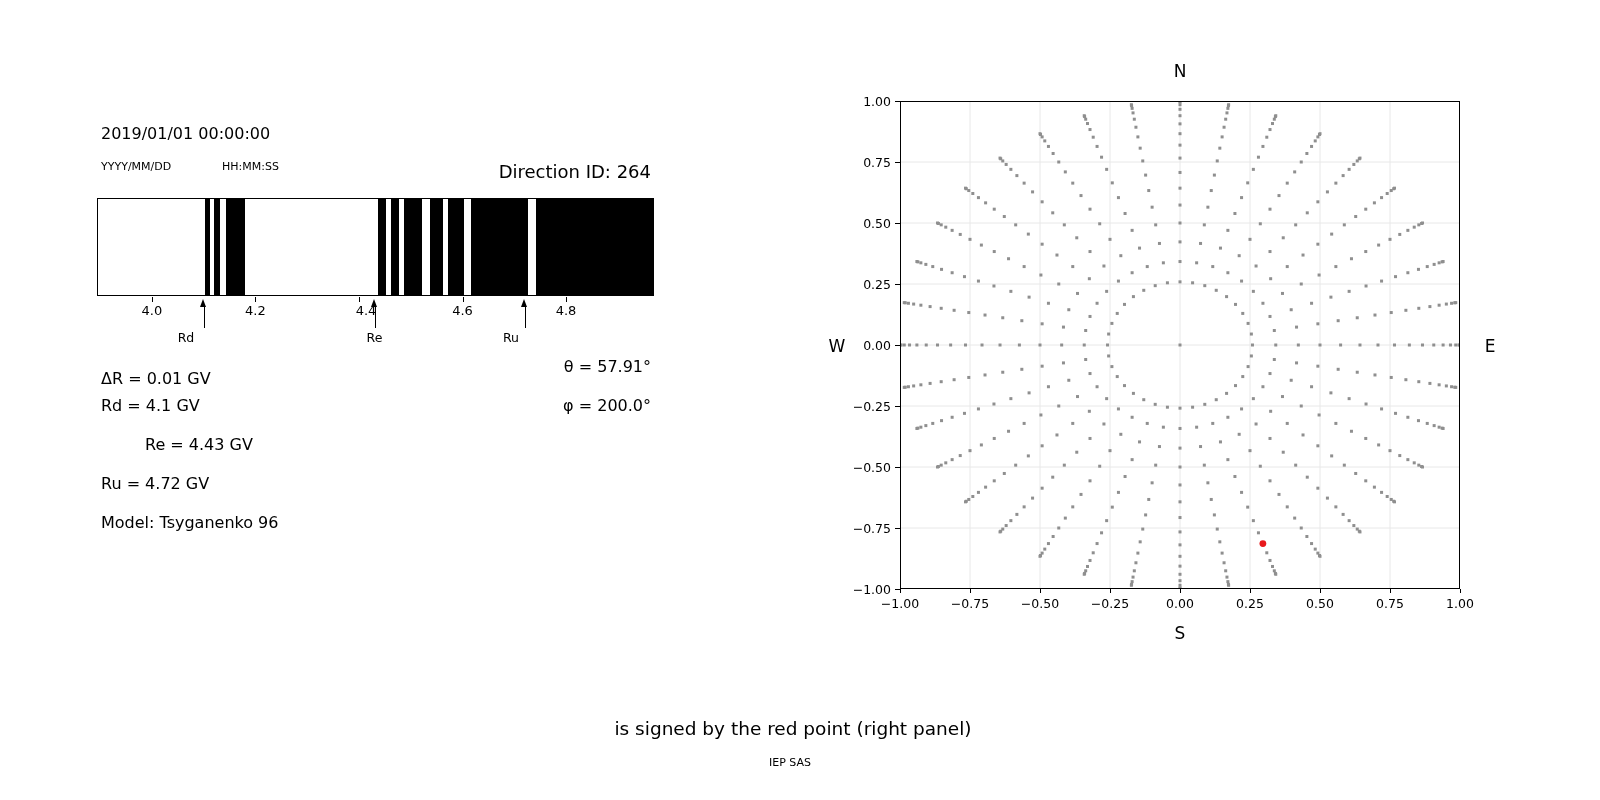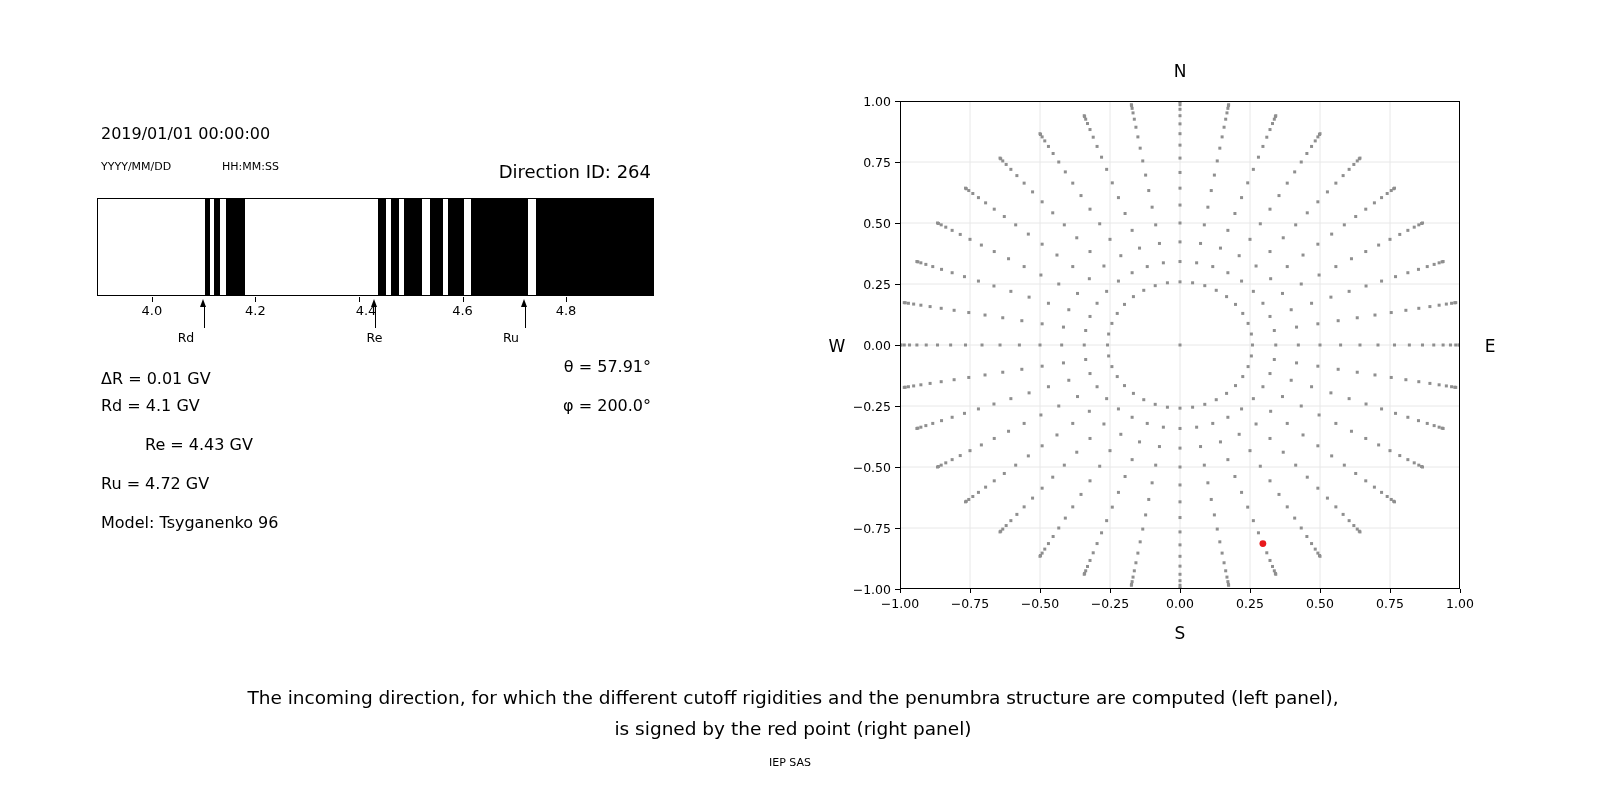--- a/index.html
+++ b/index.html
@@ -711,16 +711,15 @@
       <div class="abs t12" style="left: 831px; top: 521px; width: 60px; text-align: right;">−0.75</div>
       <div class="abs ytickmark" style="left: 895px; top: 589px;"></div>
       <div class="abs t12" style="left: 831px; top: 582px; width: 60px; text-align: right;">−1.00</div>
     </div>
 
   <div class="abs t17 cx" style="left:1180px;top:61px;">N</div>
   <div class="abs t17 cx" style="left:1180px;top:623px;">S</div>
   <div class="abs t17 cxy" style="left:837px;top:346px;">W</div>
   <div class="abs t17 cxy" style="left:1490px;top:346px;">E</div>
 
-  <div class="abs caption cx" style="left:793px;top:687px;">The incoming direction, for which the different cutoff rigidities and the penumbra structure are computed (left panel),</div>
   <div class="abs caption cx" style="left:793px;top:718px;">is signed by the red point (right panel)</div>
   <div class="abs t11 cx" style="left:790px;top:756px;font-size:11px;">IEP SAS</div>
 </div>
 
 </body></html>

